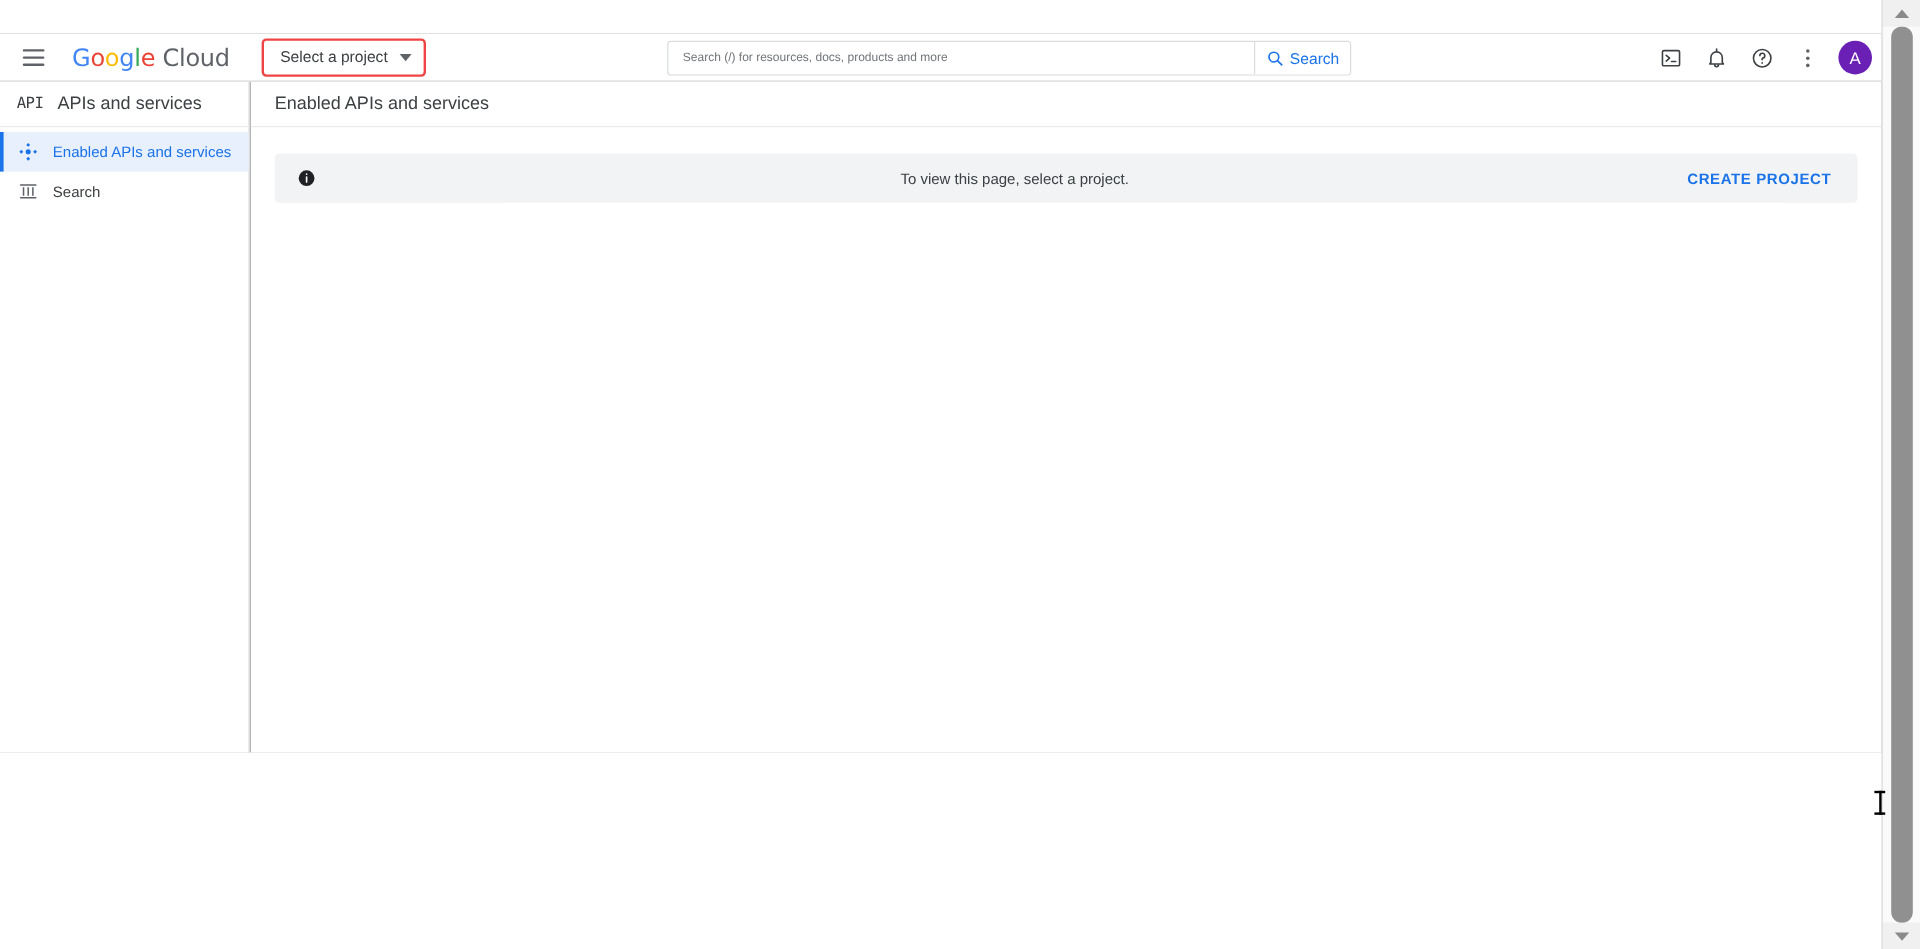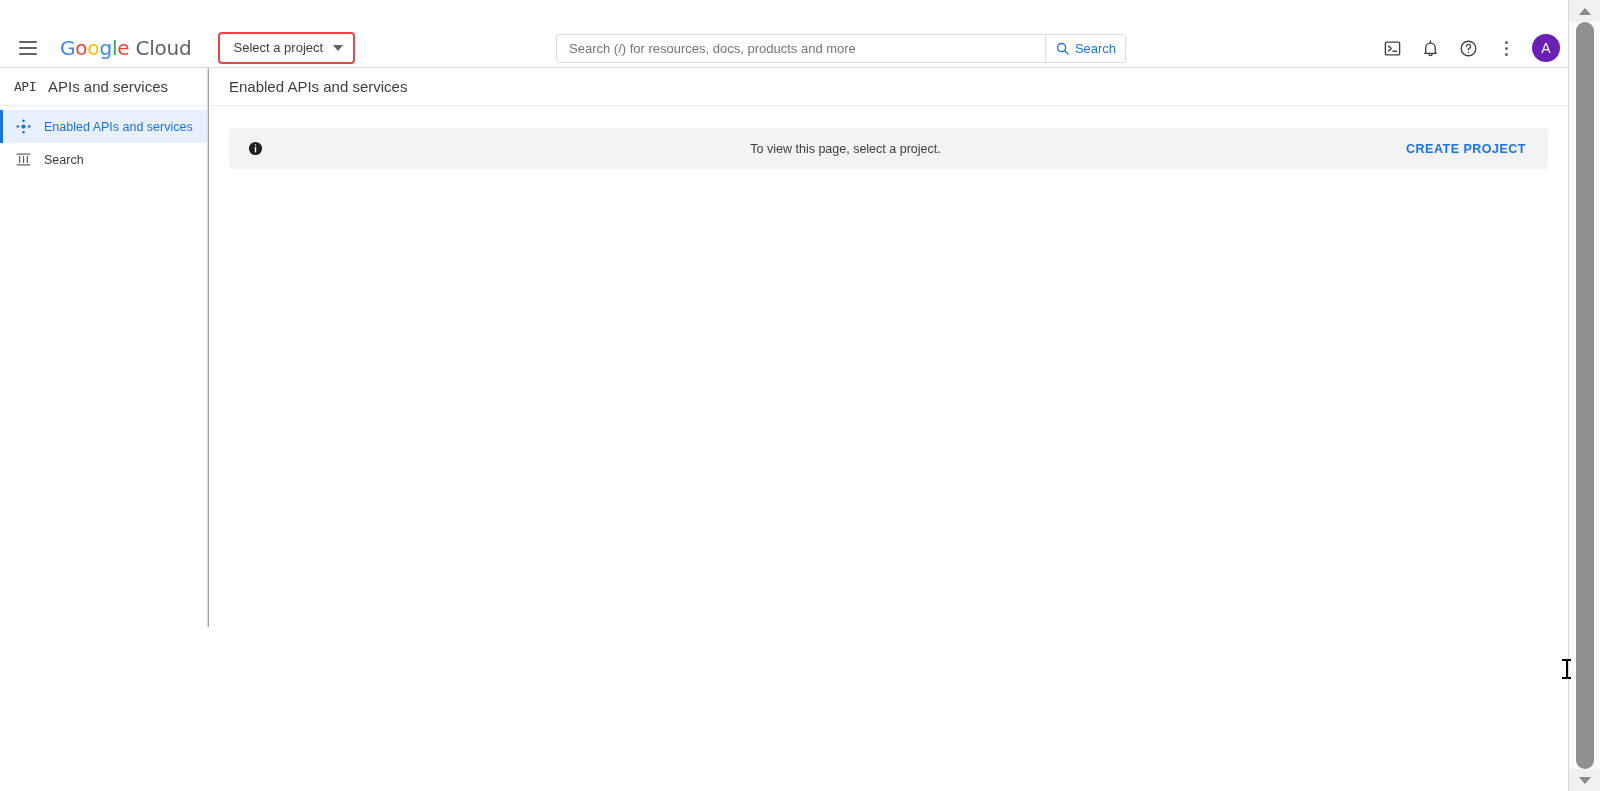--- a/index.html
+++ b/index.html
@@ -161,21 +161,21 @@
     border-radius: 3px;
     background: #fff;
     display: flex;
     align-items: stretch;
     overflow: hidden;
   }
   .search-input {
     flex: 1;
     border: 0; outline: 0;
     padding: 0 12px;
-    font-size: 13px;
+    font-size: 10px;
     color: #3c4043;
     background: transparent;
     font-family: "Liberation Sans", sans-serif;
   }
   .search-input::placeholder { color: #70757a; }
   .search-btn {
     width: 80px;
     border: 0;
     border-left: 1px solid #dadce0;
     background: #fff;

